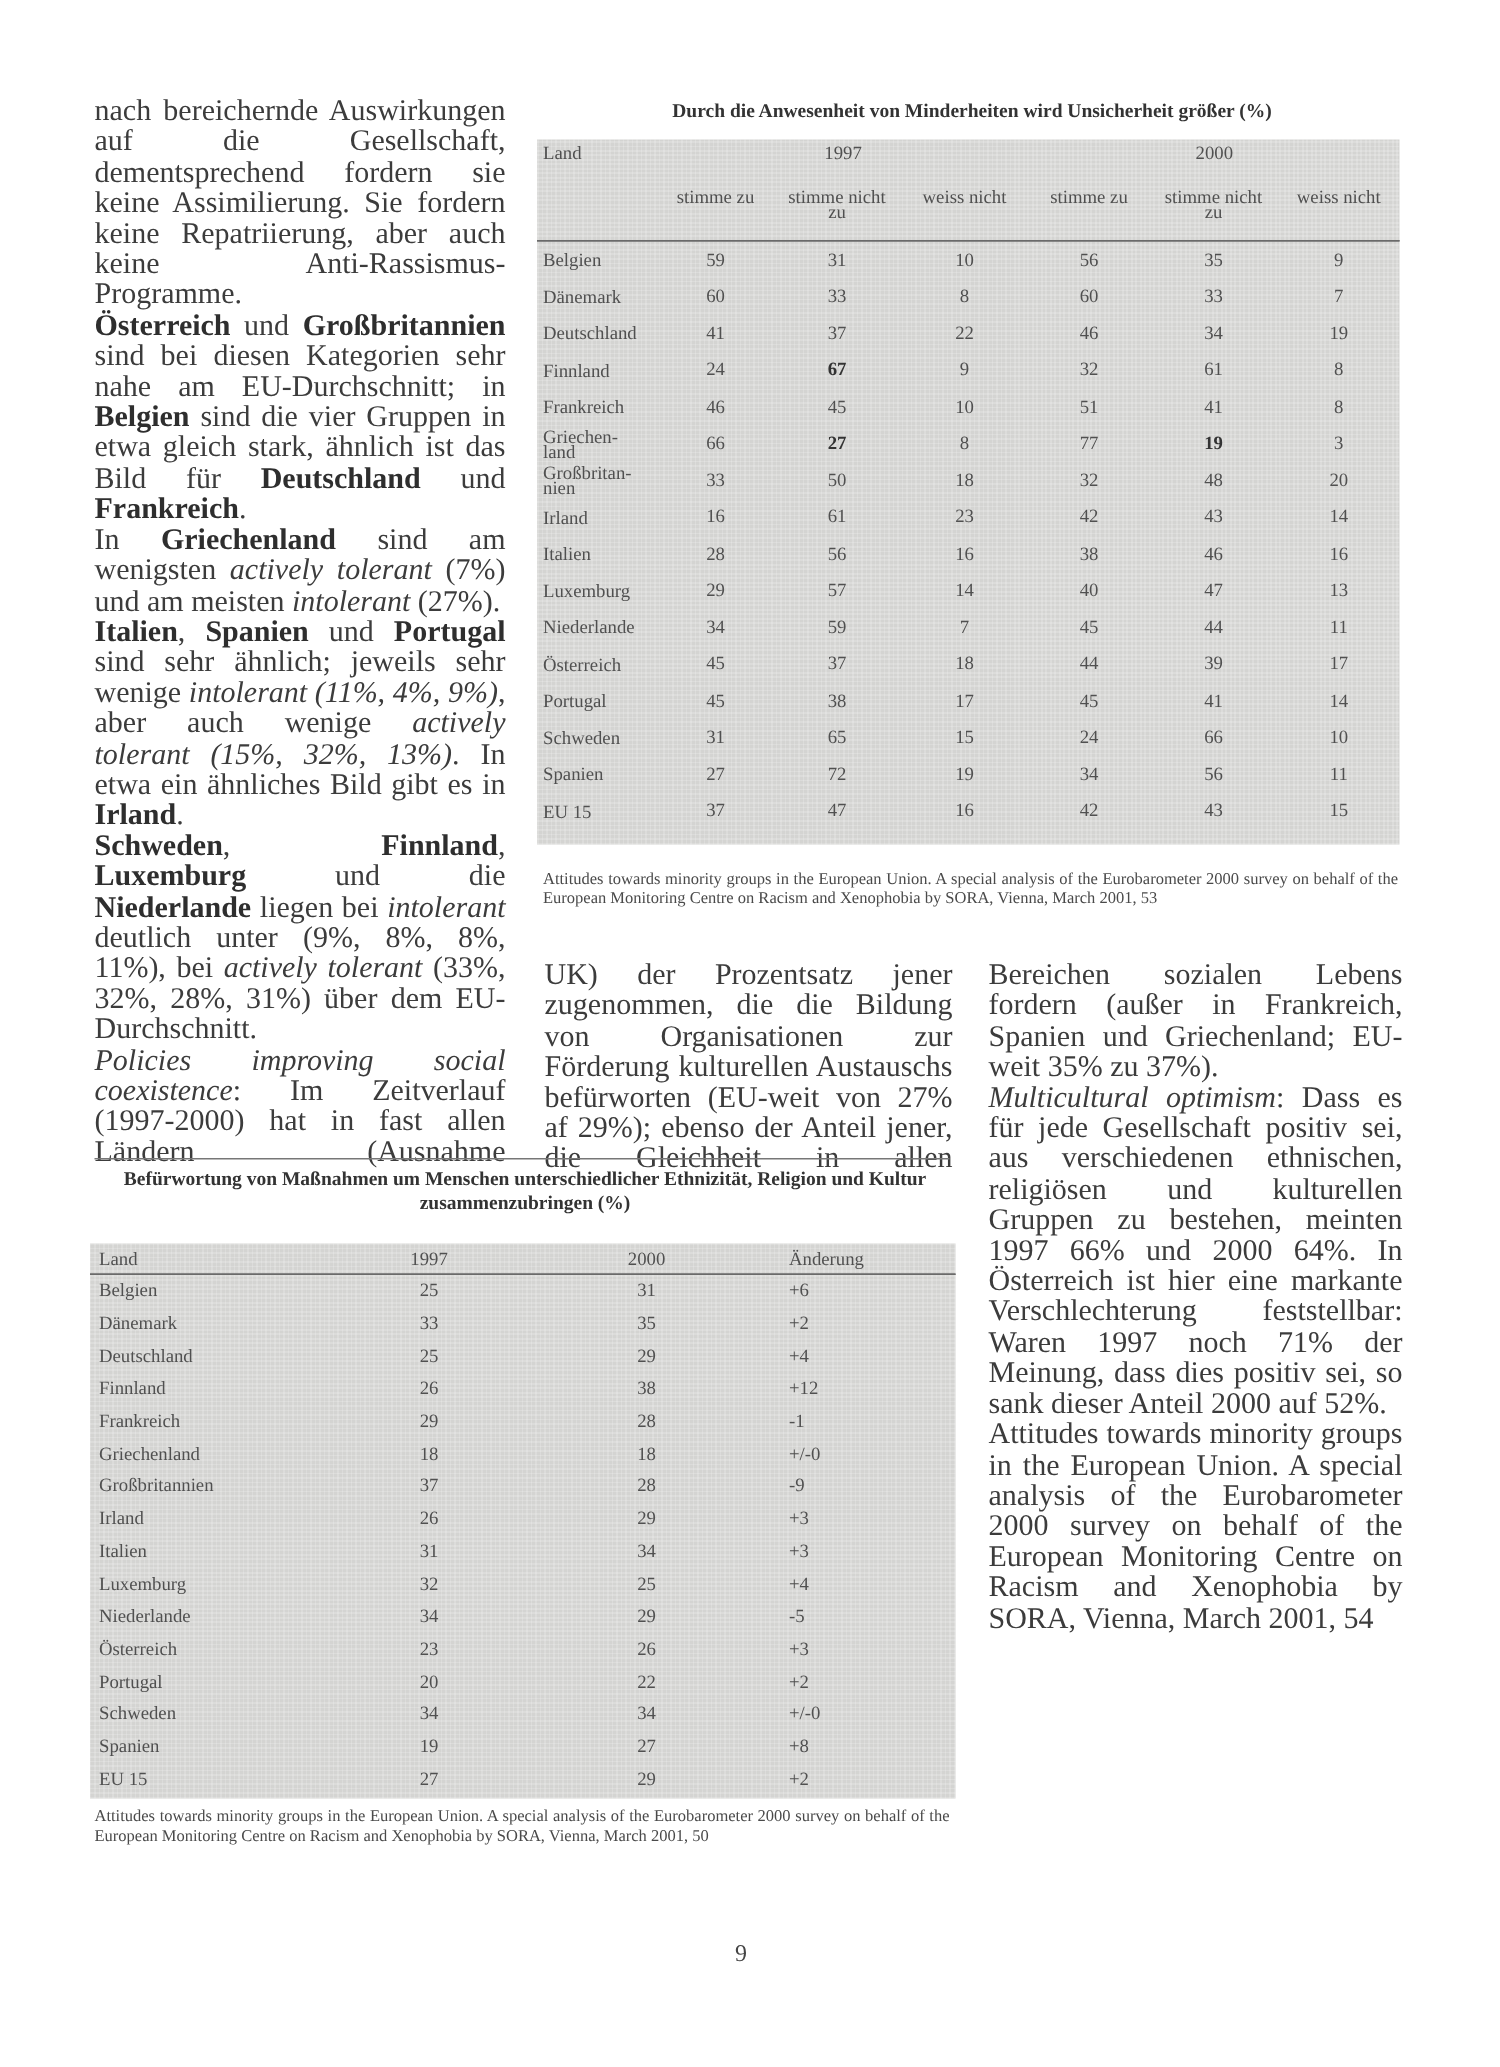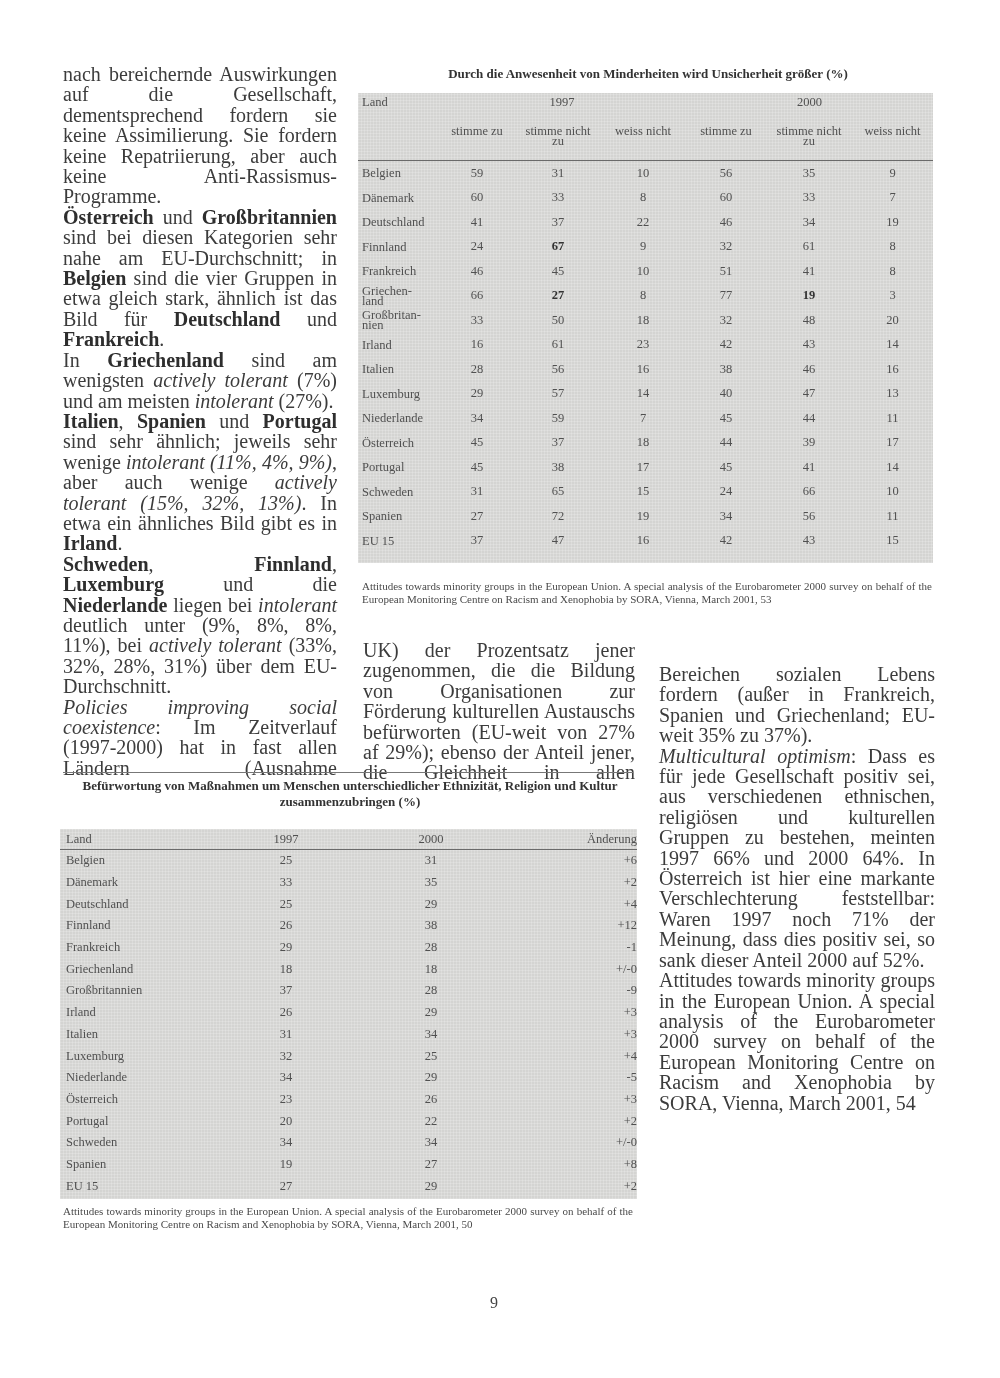--- a/index.html
+++ b/index.html
@@ -9,21 +9,21 @@
       overflow: hidden;
     }
     .col-text {
       position: absolute; font-size: 20px; line-height: 20.4px;
       text-align: justify; color: #3c3c3c;
     }
     .col-text p { margin: 0; }
     .col-text b { color: #2e2e2e; }
     #left-col { left: 63px; top: 64px; width: 274px; }
     #mid-col { left: 363px; top: 640px; width: 272px; }
-    #right-col { left: 659px; top: 640px; width: 276px; margin-top: 24px; }
+    #right-col { left: 659px; top: 640px; width: 276px; }
     .just-last { text-align-last: justify; }
 
     .tbl-title {
       position: absolute; text-align: center; font-weight: bold;
       font-size: 13px; line-height: 16px; color: #333;
     }
     #t1-title { left: 358px; top: 66px; width: 580px; }
     #t2-title { left: 60px; top: 778px; width: 580px; }
 
     .tbl-box {
@@ -42,21 +42,21 @@
     #t1 .row td { height: 24.5px; text-align: center; vertical-align: middle; }
     #t1 .row td.land { text-align: left; padding-left: 4px; line-height: 10px; }
     #t1 .hdr1 td.land { padding-left: 4px; }
     #t1 .bold { font-weight: bold; color: #333; }
 
     #t2 table td { padding: 0; height: 21.7px; vertical-align: middle; }
     #t2 .hdr td { height: 20px; border-bottom: 1.5px solid #6a6a6a; }
     #t2 td.land { padding-left: 6px; text-align: left; width: 170px; }
     #t2 td.c1 { text-align: center; width: 100px; }
     #t2 td.c2 { text-align: center; width: 190px; }
-    #t2 td.c3 { text-align: right; }
+    #t2 td.c3 { text-align: left; }
 
     .caption {
       position: absolute; font-size: 11px; line-height: 13px; color: #4a4a4a;
       text-align: justify;
     }
     #t1-caption { left: 362px; top: 580px; width: 570px; }
     #t2-caption { left: 63px; top: 1205px; width: 570px; }
 
     #rule { position: absolute; left: 63px; top: 772px; width: 570px; height: 0; border-top: 1.2px solid #777; }
     #page-num { position: absolute; left: 490px; top: 1294px; font-size: 16px; color: #444; }

